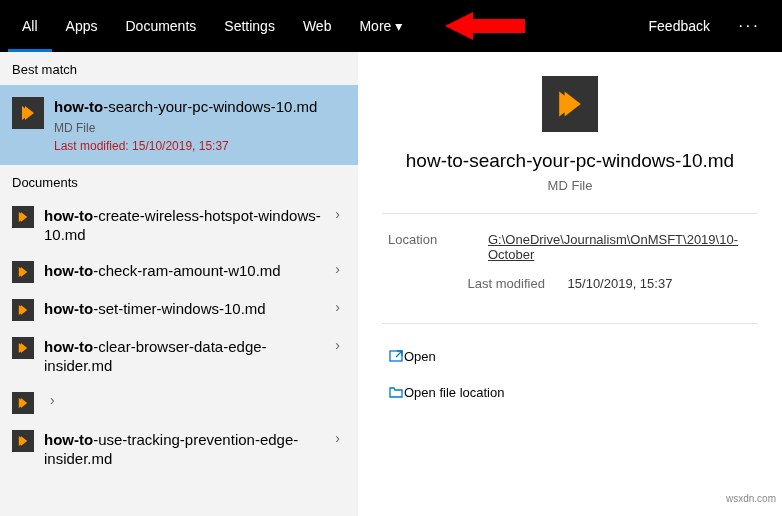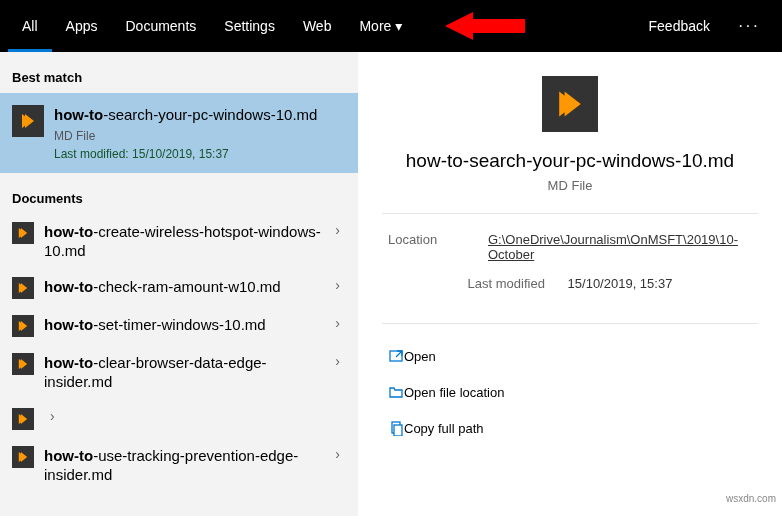--- a/index.html
+++ b/index.html
@@ -10,31 +10,31 @@
     .tab.active { box-shadow: inset 0 -3px 0 #0078d4; }
     .tab.feedback { margin-left: auto; }
     .tab.more-btn { font-size: 16px; letter-spacing: 2px; }
     
     .arrow { position: absolute; left: 445px; top: 12px; }
     
     .content { display: flex; height: calc(516px - 52px); }
     .left { width: 358px; background: #f3f3f3; overflow: hidden; display: flex; flex-direction: column; }
     .right { flex: 1; background: #fff; display: flex; flex-direction: column; }
     
-    .section-header { font-weight: 700; font-size: 13px; padding: 18px 12px 8px; color: #000; }
+    .section-header { font-weight: 400; font-size: 13px; padding: 10px 12px 8px; color: #000; }
     
     .result { display: flex; align-items: flex-start; padding: 8px 12px; cursor: pointer; position: relative; }
     .result.best { background: #a6cbe7; padding: 12px; align-items: flex-start; }
     .result .icon { width: 32px; height: 32px; background: #333; display: flex; align-items: center; justify-content: center; flex-shrink: 0; margin-right: 10px; }
     .result .icon.small { width: 22px; height: 22px; }
     .result .info { flex: 1; min-width: 0; }
     .result .title { font-size: 15px; color: #000; line-height: 1.3; }
     .result .title strong { font-weight: 600; }
     .result .sub { font-size: 12px; color: #555; margin-top: 4px; }
-    .result .mod { font-size: 12px; color: #14532d; margin-top: 4px; }
+    .result .mod { font-size: 12px; color: #b91c1c; margin-top: 4px; }
     .result .chev { color: #666; font-size: 14px; padding: 0 6px; }
     
     .preview-hero { display: flex; flex-direction: column; align-items: center; padding: 24px 20px 16px; }
     .preview-hero .big-icon { width: 56px; height: 56px; background: #333; display: flex; align-items: center; justify-content: center; margin-bottom: 18px; }
     .preview-hero .ptitle { font-size: 19px; color: #000; text-align: center; }
     .preview-hero .ptype { font-size: 13px; color: #666; margin-top: 6px; }
     
     .meta { padding: 14px 30px; font-size: 13px; }
     .meta-row { display: flex; margin-bottom: 14px; justify-content: center; }
     .meta-row .label { width: 100px; color: #666; flex-shrink: 0; }
@@ -205,26 +205,17 @@
         <span>Open</span>
       </div>
       <div class="action">
         <div class="aicon">
           <svg width="16" height="16" viewBox="0 0 16 16" fill="none" stroke="#0078d4" stroke-width="1.3">
               <path d="M2 4 L6 4 L7 6 L14 6 L14 13 L2 13 Z"></path>
             </svg>
         </div>
         <span>Open file location</span>
       </div>
-      <div class="action">
-        <div class="aicon">
-          <svg width="16" height="16" viewBox="0 0 16 16" fill="none" stroke="#0078d4" stroke-width="1.3">
-              <rect x="4" y="2" width="8" height="11"></rect>
-              <rect x="6" y="5" width="8" height="11" fill="#fff"></rect>
-            </svg>
-        </div>
-        <span>Copy full path</span>
-      </div>
     </div>
   </div>
 </div>
 
 <div class="watermark">wsxdn.com</div>
 
 </body></html>

